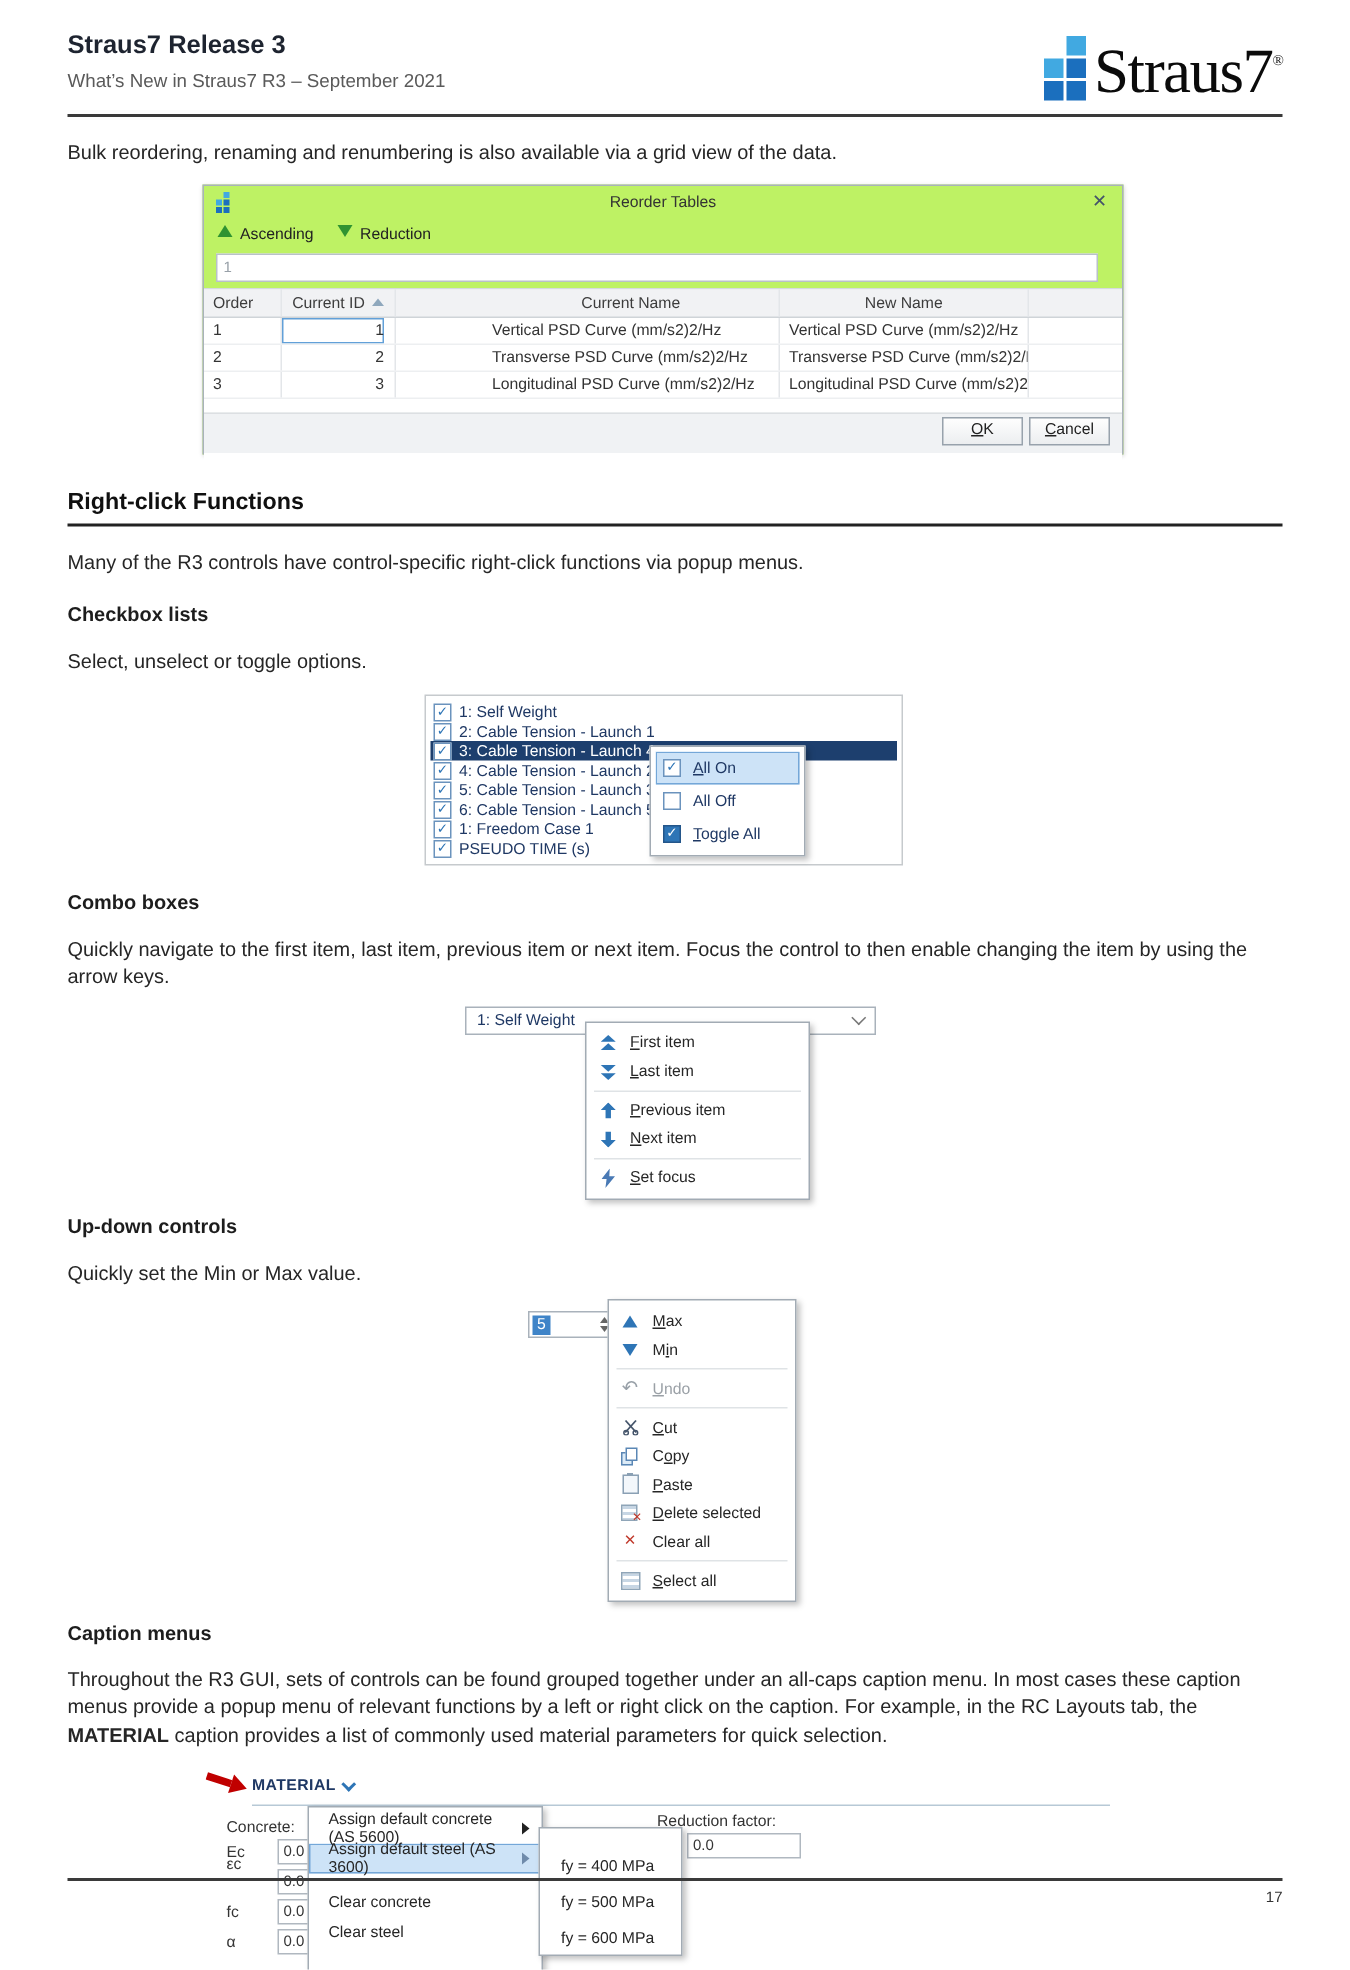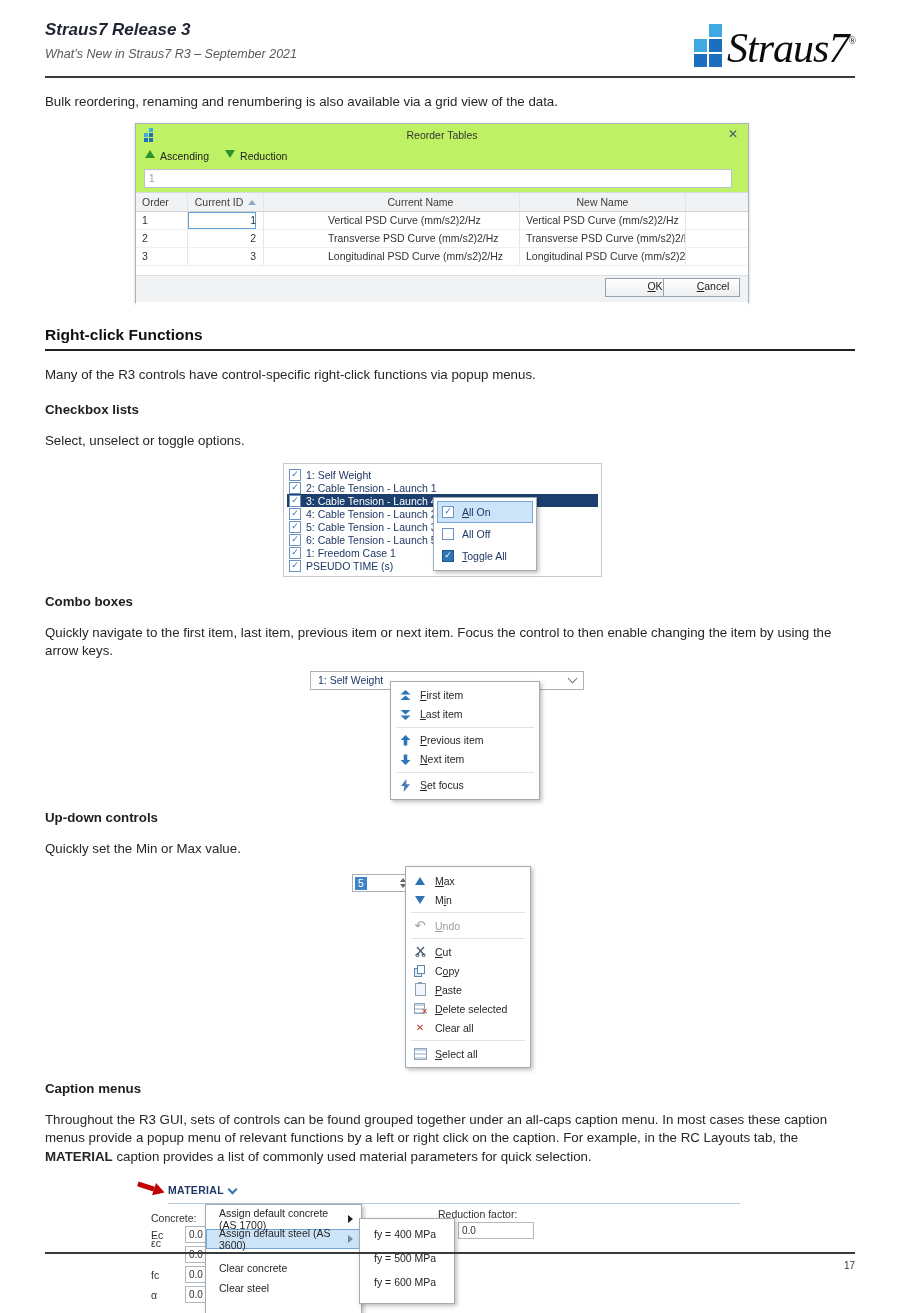--- a/index.html
+++ b/index.html
@@ -1,20 +1,20 @@
 <!DOCTYPE html>
 <html><head>
 <meta charset="utf-8">
 <style>
   html,body{margin:0;padding:0;background:#fff;}
   body{width:900px;height:1313px;position:relative;font-family:"Liberation Sans","DejaVu Sans",sans-serif;color:#262626;overflow:hidden;}
   .page{padding:0 45px;position:relative;}
 
   
-  .hdr{position:relative;padding-top:20px;padding-bottom:15px;border-bottom:2px solid #3a3a3a;font-style:italic;}
+  .hdr{position:relative;padding-top:20px;padding-bottom:15px;border-bottom:2px solid #3a3a3a;}
   .hdr-title{font-size:17px;font-weight:bold;color:#1e2430;}
   .hdr-sub{font-size:12.5px;color:#5a5a5a;margin-top:7px;}
   .logo{position:absolute;right:0;top:20px;display:flex;align-items:flex-start;}
   .logo-grid{display:grid;grid-template-columns:13px 13px;grid-auto-rows:13px;gap:2px;margin-right:5px;margin-top:4px;}
   .sq{width:13px;height:13px;}
   .sq-e{background:transparent;}
   .sq-l{background:#41a9e1;}
   .sq-d{background:#1b6fbe;}
   .logo-text{font-family:"Liberation Serif","DejaVu Serif",serif;font-size:42px;line-height:42px;color:#0b0b0b;letter-spacing:-1px;}
   .logo-reg{font-size:10px;vertical-align:18px;color:#222;}
@@ -45,21 +45,21 @@
   .c-cname{width:198px;}
   .c-nname{width:166px;}
   .c-fill{flex:1;border-right:none;}
   .ghead .gc{text-align:center;padding:0;}
   .ghead .c-order{text-align:left;padding-left:6px;}
   .num{text-align:right;padding-right:7px;}
   .name{padding-left:6px;}
   .cell-focus{box-shadow:inset 0 0 0 1px #62a0d8;display:block;height:100%;}
   .hdr-sort{display:inline-block;width:0;height:0;border-left:4px solid transparent;border-right:4px solid transparent;border-bottom:5px solid #8fa8bd;margin-left:5px;vertical-align:1px;}
   .dlg-foot{position:absolute;left:0;right:0;bottom:0;height:26px;background:#f0f2f4;border-top:1px solid #dcdfe2;}
-  .btn{position:absolute;bottom:5px;width:52px;height:17px;line-height:15px;text-align:center;background:linear-gradient(#fefefe,#eceef0);border:1px solid #98a2ac;font-size:10.5px;color:#222;padding-left:23px;}
+  .btn{position:absolute;bottom:5px;width:52px;height:17px;line-height:15px;text-align:center;background:linear-gradient(#fefefe,#eceef0);border:1px solid #98a2ac;font-size:10.5px;color:#222;}
   .btn-ok{right:66px;}
   .btn-cancel{right:8px;}
 
   
   .pop{position:absolute;background:#fff;border:1px solid #a2abb4;box-shadow:2px 2px 4px rgba(0,0,0,.25);font-size:10.5px;color:#262626;}
   .mi{display:flex;align-items:center;height:19px;padding:0 10px 0 7px;gap:8px;}
   .mi .ico{width:14px;display:flex;justify-content:center;align-items:center;flex:none;}
   .msep{height:1px;background:#dfe3e6;margin:3px 5px;}
   .mi.hl{background:#cde3f7;box-shadow:inset 0 0 0 1px #74a7d8;}
   .mi.dis{color:#9aa0a6;}
@@ -421,37 +421,37 @@
     <div class="mat-label" style="left:16px;top:93px">fc</div>
     <input class="mat-input" style="left: 50px; top: 90px; width: 162px;" value="0.0">
     <div class="mat-label" style="left:16px;top:113px">α</div>
     <input class="mat-input" style="left: 50px; top: 110px; width: 162px;" value="0.0">
 
     <div class="mat-label" style="left:303px;top:32px">Reduction factor:</div>
     <input class="mat-input" style="left: 323px; top: 46px; width: 68px;" value="0.0">
 
     <div class="pop mat-menu">
       <div class="mi" style="margin-top:4px">
-          <span class="lbl">Assign default concrete (AS 1700)</span>
+          <span class="lbl">Assign default concrete (AS 5600)</span>
           <span class="sub-arrow"></span>
         </div>
       <div class="mi hl">
           <span class="lbl">Assign default steel (AS 3600)</span>
           <span class="sub-arrow blue"></span>
         </div>
       <div class="gap8"></div>
       <div class="mi">
           <span class="lbl">Clear concrete</span>
         </div>
       <div class="mi">
           <span class="lbl">Clear steel</span>
         </div>
     </div>
     <div class="pop mat-sub">
-      <div class="mi" style="margin-top:3px">fy = 400 MPa</div>
+      <div class="mi" style="margin-top:13px">fy = 400 MPa</div>
       <div class="mi">fy = 500 MPa</div>
       <div class="mi">fy = 600 MPa</div>
     </div>
   </div>
 
 </div>
 
 <div class="pfoot">
   <span>17</span>
 </div>

